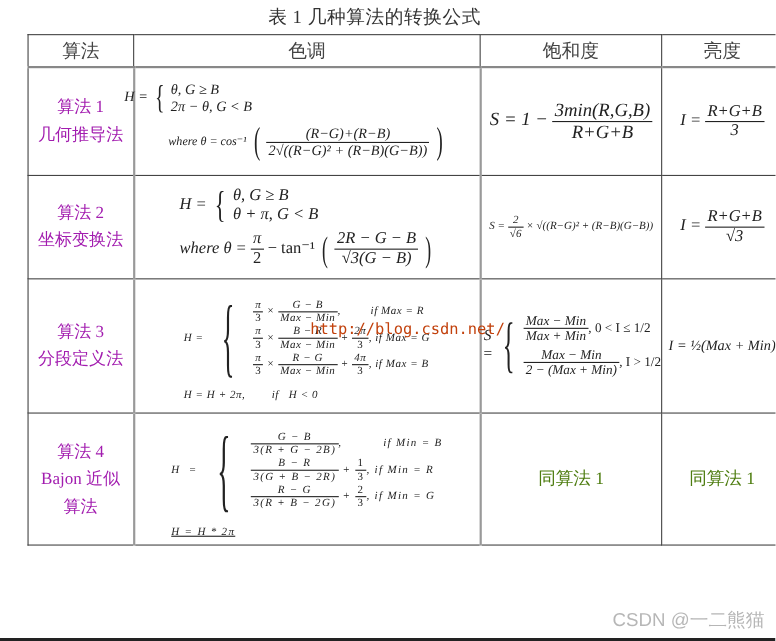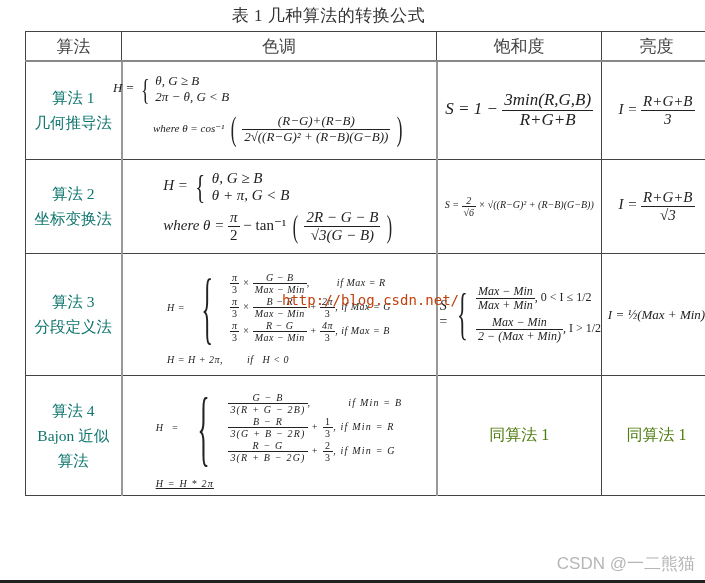--- a/index.html
+++ b/index.html
@@ -1,26 +1,26 @@
 <!DOCTYPE html>
 <html><head>
 <meta charset="utf-8">
 <style>
   html, body { margin: 0; padding: 0; background: #ffffff; }
   body { width: 705px; height: 583px; position: relative; overflow: hidden;
          font-family: "Liberation Serif", "DejaVu Serif", serif; color: #333; }
-  .caption { position: absolute; top: 4px; left: 4px; width: 649px; text-align: center;
+  .caption { position: absolute; top: 4px; left: 16px; width: 649px; text-align: center;
              font-size: 17px; color: #333; letter-spacing: 0.5px; }
   table.t { position: absolute; left: 25px; top: 31px; width: 633px; border-collapse: collapse;
             table-layout: fixed; }
   table.t td, table.t th { border: 1px solid #444; padding: 0; text-align: center; vertical-align: middle;
             font-weight: normal; }
   table.t th { font-size: 17px; height: 28px; color: #444; border-bottom: 2px solid #888; }
   .c1 { width: 96px; } .c2 { width: 315px; } .c3 { width: 165px; } .c4 { width: 110px; }
-  td.alg { font-size: 15.5px; line-height: 25px; color: #0f766e; margin-top: 22px; }
+  td.alg { font-size: 15.5px; line-height: 25px; color: #a21caf; margin-top: 22px; }
   td.h { border-left: 2px solid #999 !important; }
   td.s { border-left: 2px solid #999 !important; }
   .m { font-family: "Liberation Serif", "DejaVu Serif", serif; font-style: italic; color: #222; }
   .up { font-style: normal; }
   .f { display: inline-flex; flex-direction: column; vertical-align: middle; text-align: center; }
   .f > .n { border-bottom: 1px solid #222; padding: 0 2px; line-height: 1.1; }
   .f > .d { line-height: 1.1; padding: 0 2px; }
   .brace { display: inline-block; vertical-align: middle; font-style: normal; transform-origin: center; }
   .cases { display: inline-flex; flex-direction: column; vertical-align: middle; text-align: left; }
   .row { white-space: nowrap; }

